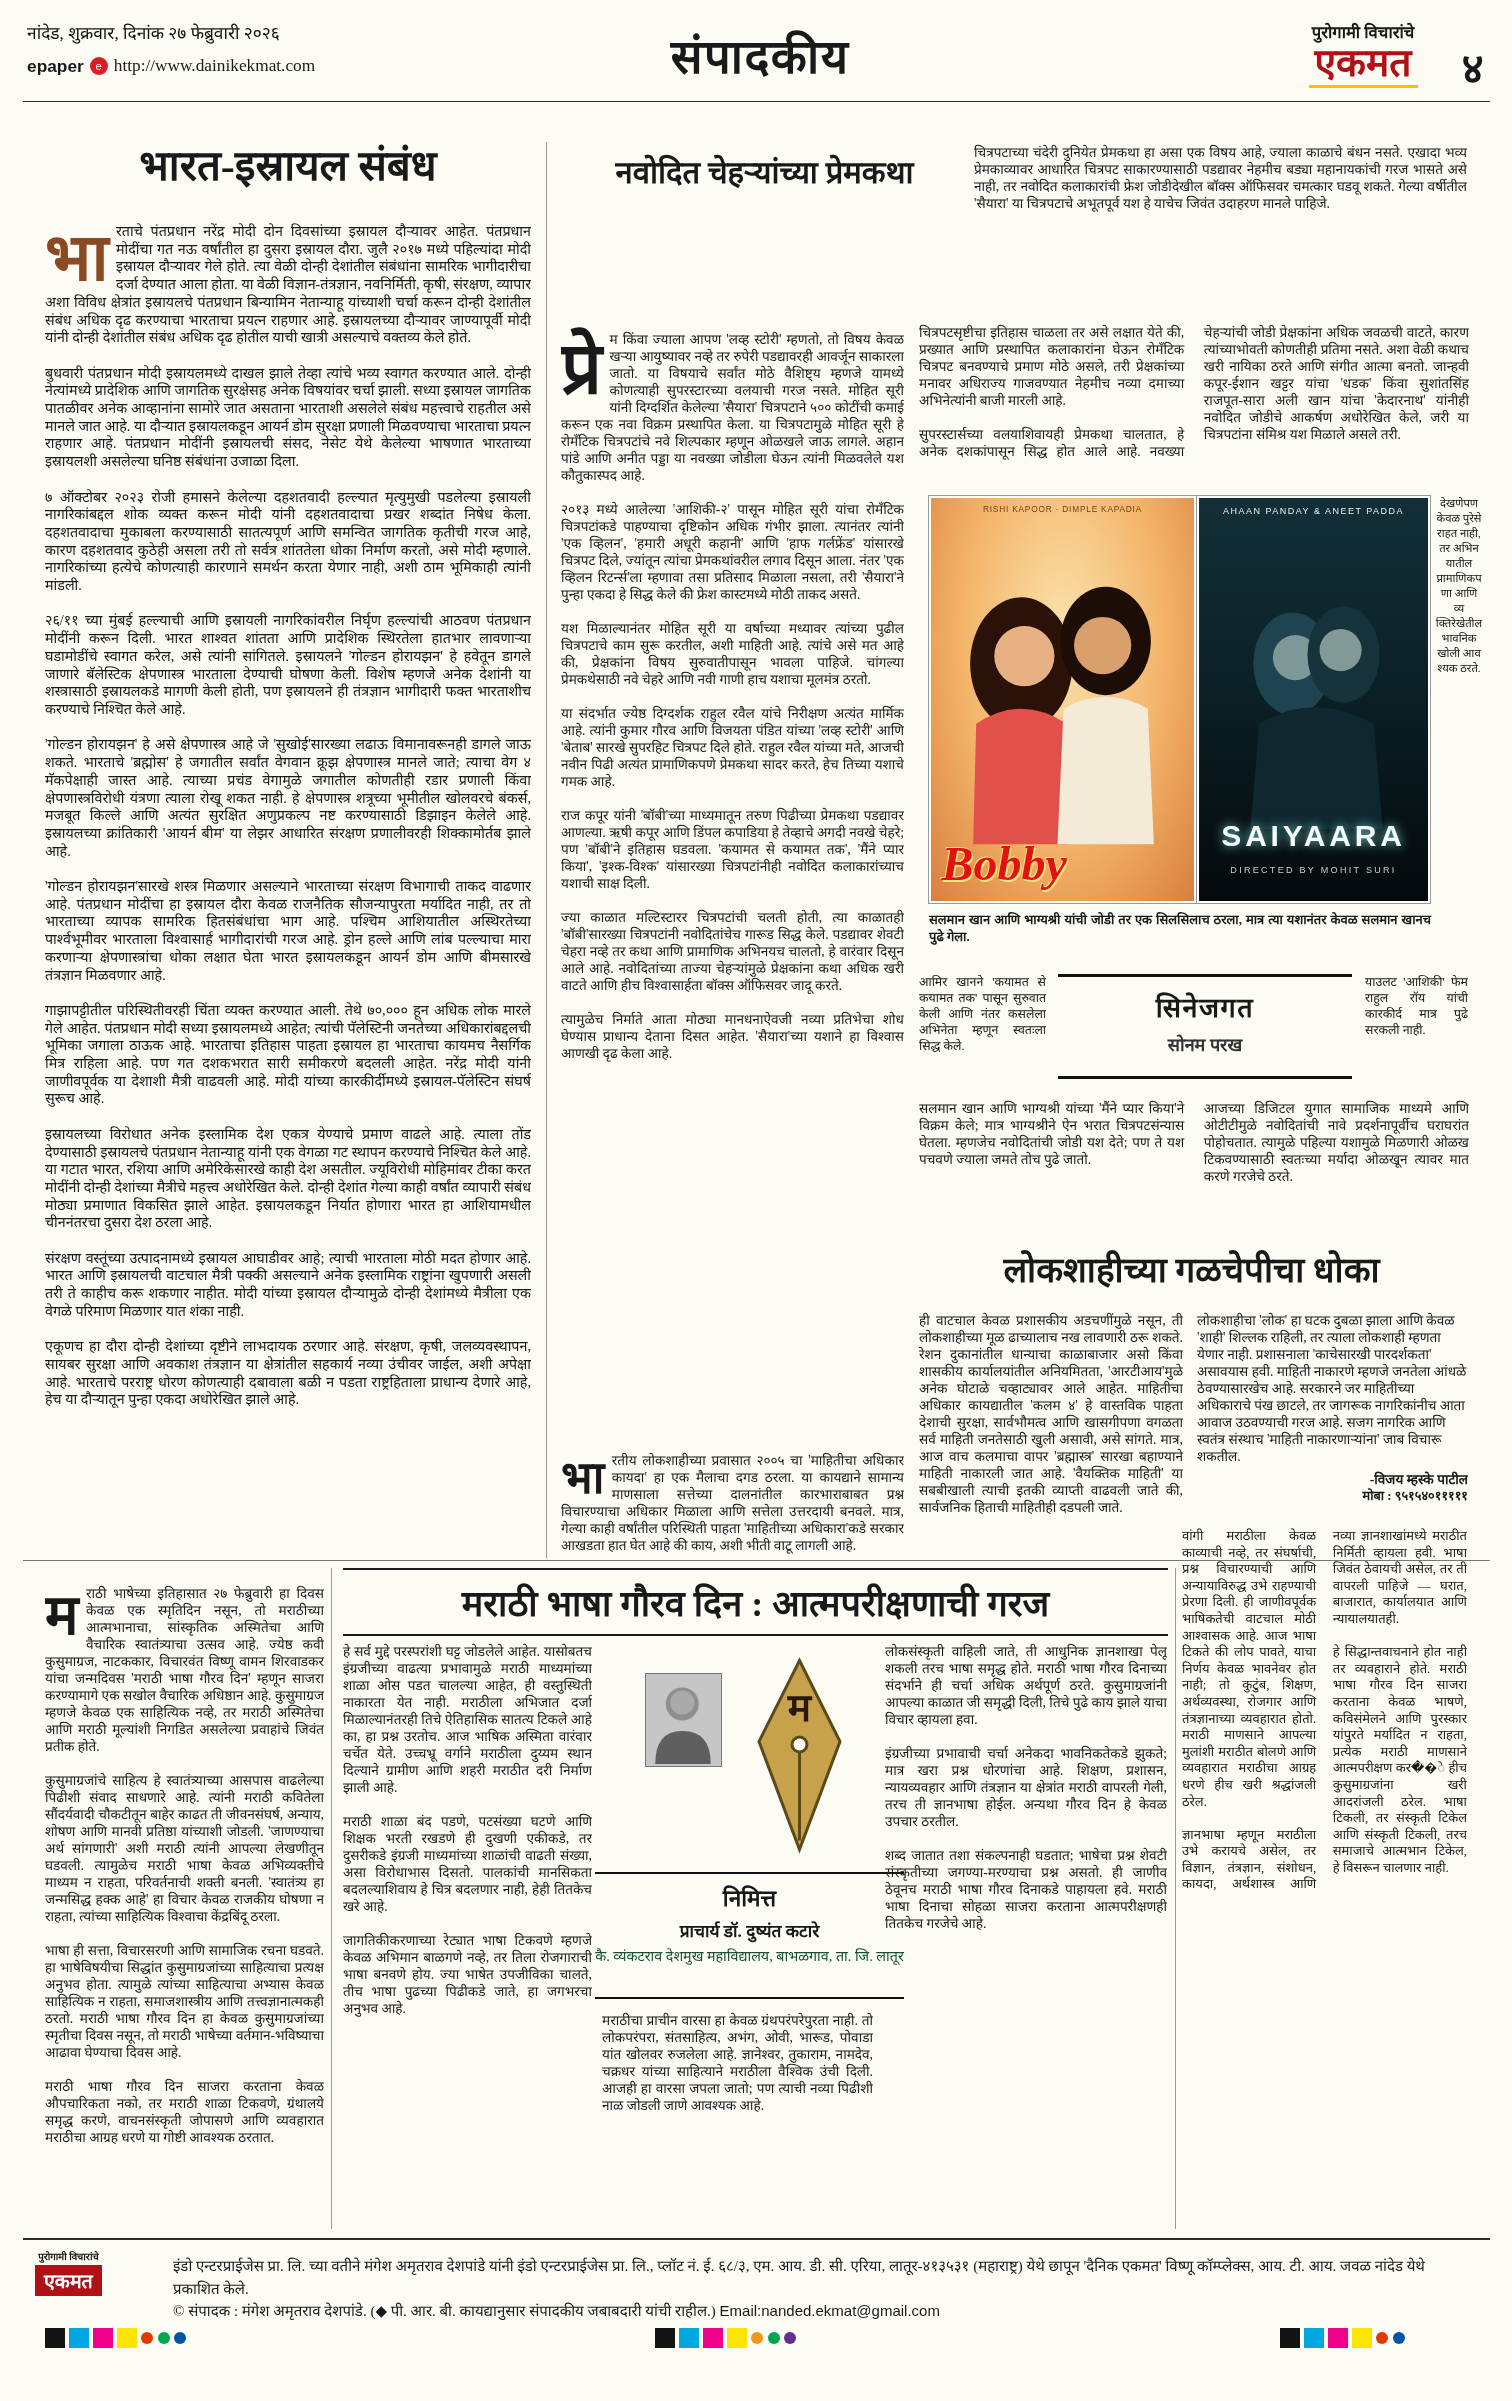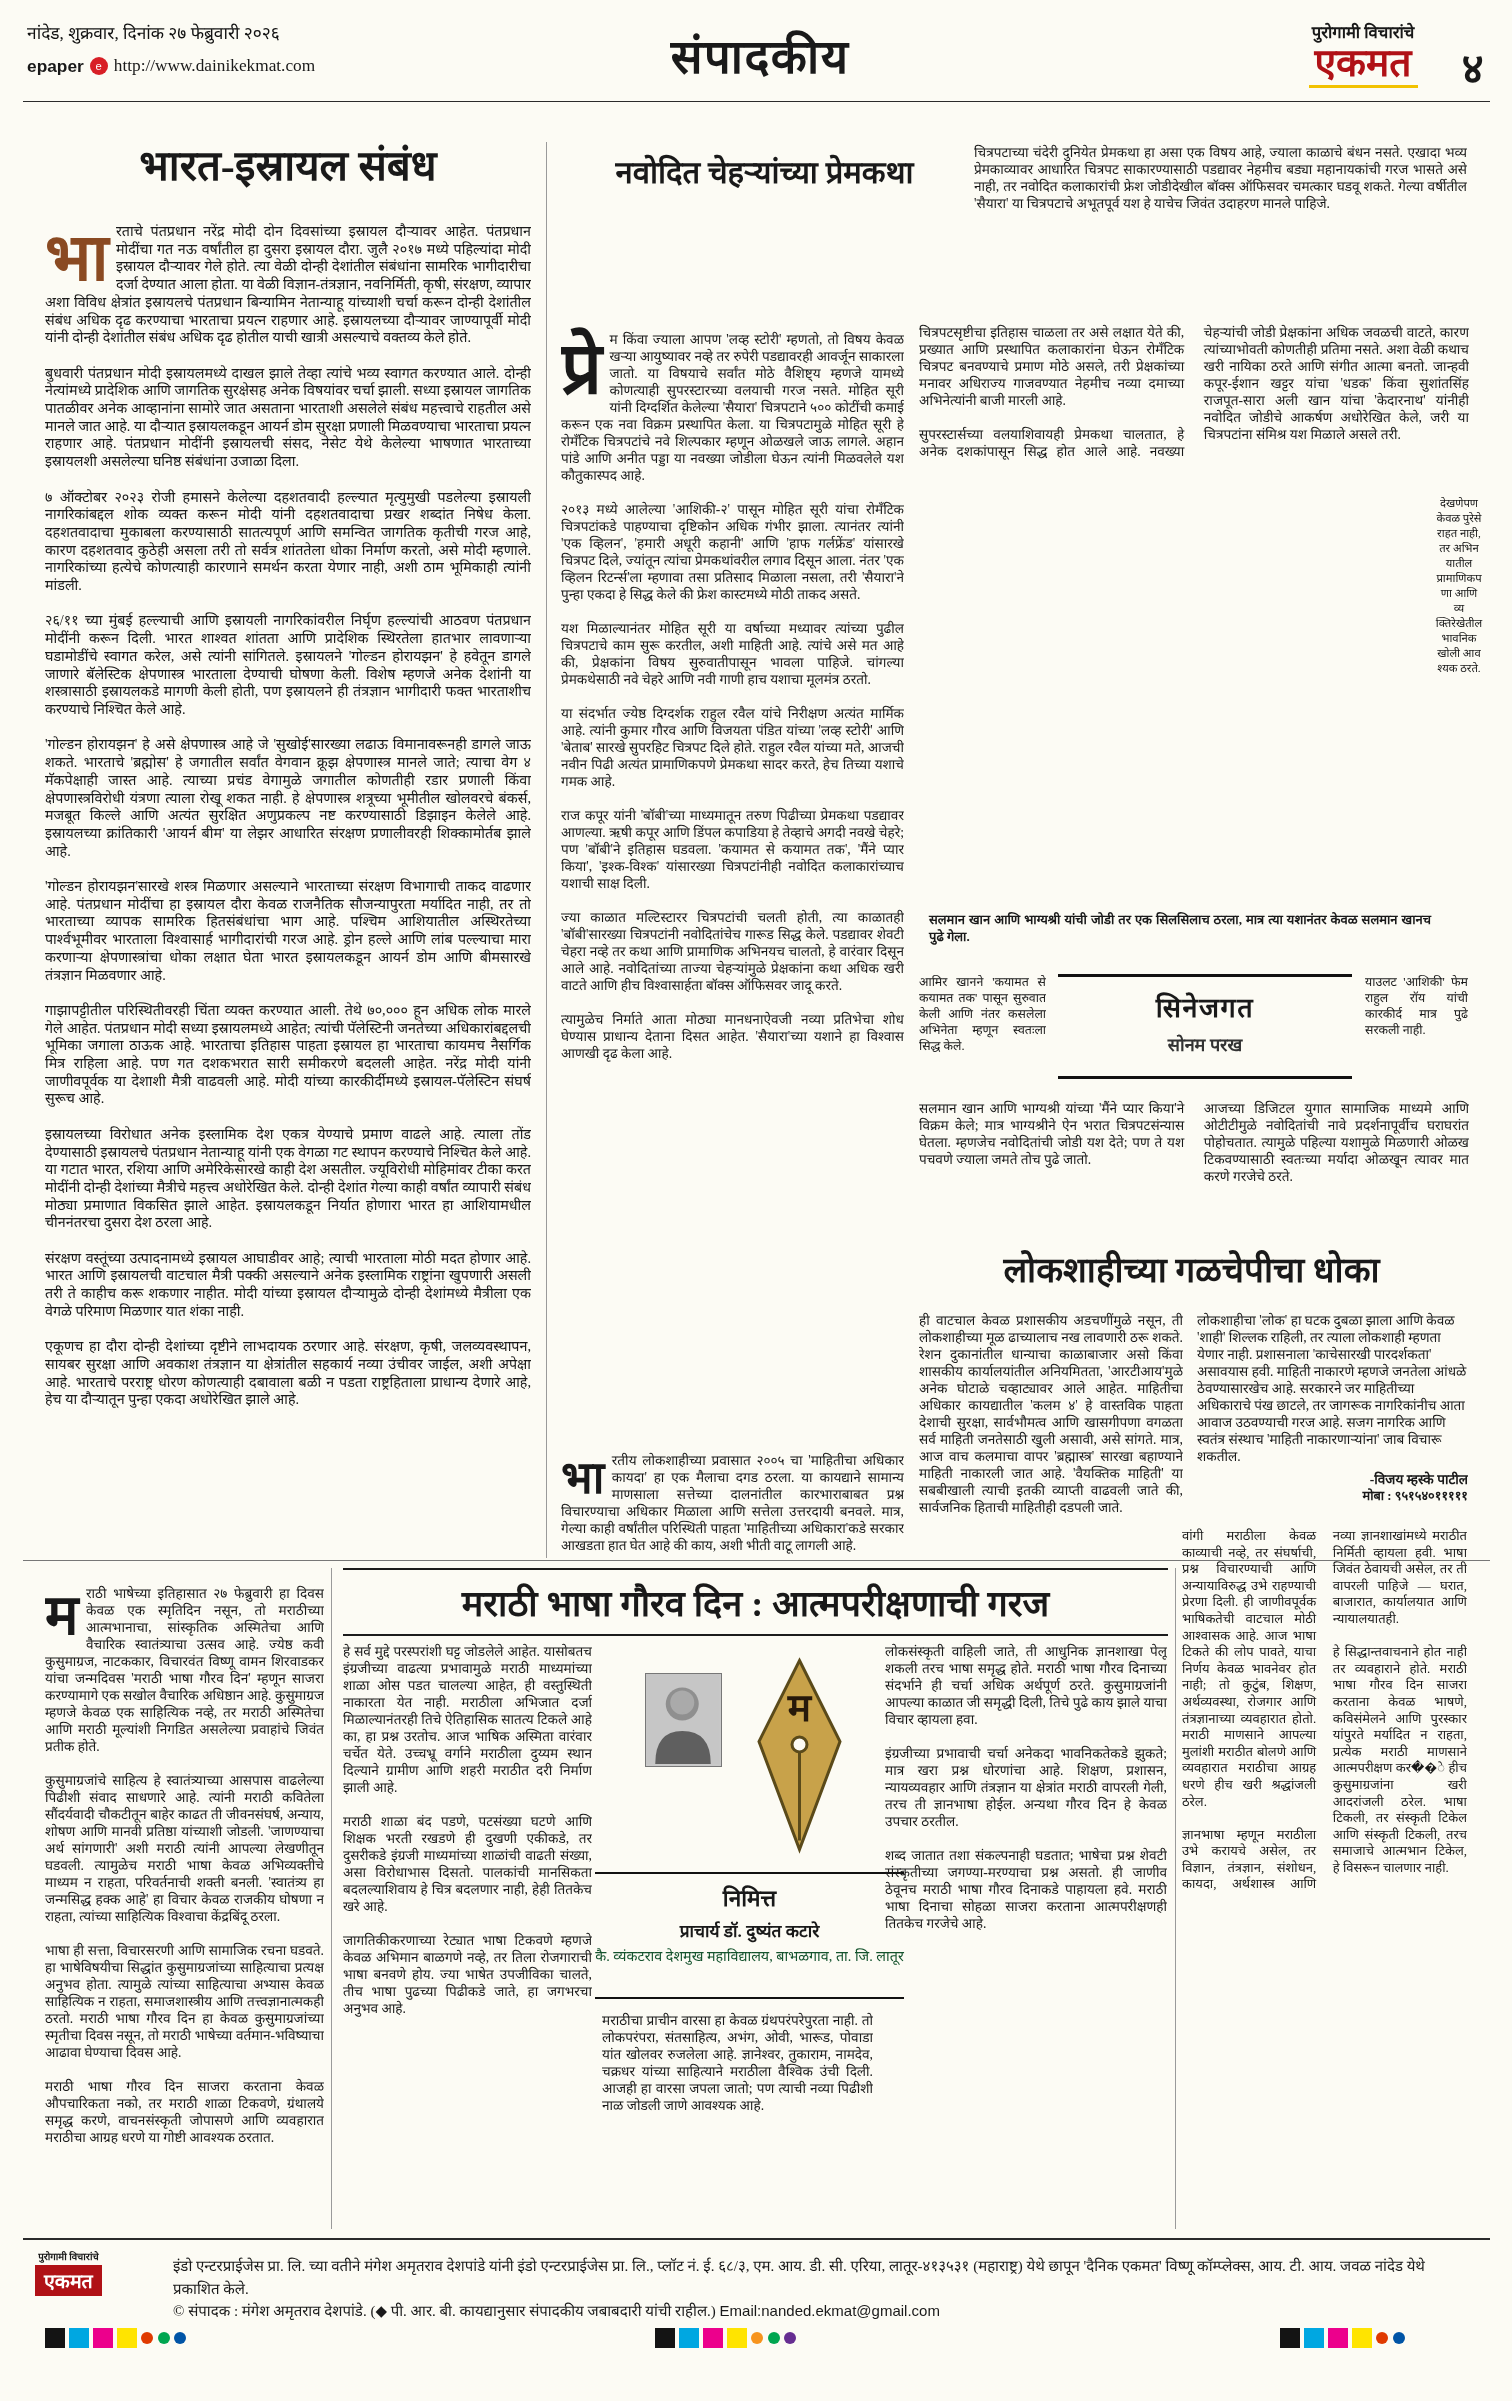--- a/index.html
+++ b/index.html
@@ -158,21 +158,45 @@
 
 या संदर्भात ज्येष्ठ दिग्दर्शक राहुल रवैल यांचे निरीक्षण अत्यंत मार्मिक आहे. त्यांनी कुमार गौरव आणि विजयता पंडित यांच्या 'लव्ह स्टोरी' आणि 'बेताब' सारखे सुपरहिट चित्रपट दिले होते. राहुल रवैल यांच्या मते, आजची नवीन पिढी अत्यंत प्रामाणिकपणे प्रेमकथा सादर करते, हेच तिच्या यशाचे गमक आहे.
 
 राज कपूर यांनी 'बॉबी'च्या माध्यमातून तरुण पिढीच्या प्रेमकथा पडद्यावर आणल्या. ऋषी कपूर आणि डिंपल कपाडिया हे तेव्हाचे अगदी नवखे चेहरे; पण 'बॉबी'ने इतिहास घडवला. 'कयामत से कयामत तक', 'मैंने प्यार किया', 'इश्क-विश्क' यांसारख्या चित्रपटांनीही नवोदित कलाकारांच्याच यशाची साक्ष दिली.
 
 ज्या काळात मल्टिस्टारर चित्रपटांची चलती होती, त्या काळातही 'बॉबी'सारख्या चित्रपटांनी नवोदितांचेच गारूड सिद्ध केले. पडद्यावर शेवटी चेहरा नव्हे तर कथा आणि प्रामाणिक अभिनयच चालतो, हे वारंवार दिसून आले आहे. नवोदितांच्या ताज्या चेहऱ्यांमुळे प्रेक्षकांना कथा अधिक खरी वाटते आणि हीच विश्वासार्हता बॉक्स ऑफिसवर जादू करते.
 
 त्यामुळेच निर्माते आता मोठ्या मानधनाऐवजी नव्या प्रतिभेचा शोध घेण्यास प्राधान्य देताना दिसत आहेत. 'सैयारा'च्या यशाने हा विश्वास आणखी दृढ केला आहे.</span>
     </div>
 
-
+    <div class="poster poster-bobby">
+      <svg width="262" height="402" viewBox="0 0 174 267">
+        <ellipse cx="60" cy="110" rx="34" ry="44" fill="#2a1208"></ellipse>
+        <circle cx="62" cy="105" r="20" fill="#e8b184"></circle>
+        <path d="M30 150 Q60 130 90 150 L92 230 L28 230 Z" fill="#e2504a"></path>
+        <ellipse cx="116" cy="95" rx="30" ry="36" fill="#1c0d06"></ellipse>
+        <circle cx="114" cy="98" r="19" fill="#d9a06b"></circle>
+        <path d="M88 140 Q116 124 144 140 L148 230 L84 230 Z" fill="#f4ead8"></path>
+      </svg>
+      <div class="bobby-credit">RISHI KAPOOR · DIMPLE KAPADIA</div>
+      <div class="bobby-title">Bobby</div>
+    </div>
+
+    <div class="poster poster-saiyaara">
+      <svg width="229" height="402" viewBox="0 0 152 267">
+        <ellipse cx="62" cy="110" rx="26" ry="34" fill="#1e454f"></ellipse>
+        <circle cx="64" cy="106" r="15" fill="#8fa7a3" opacity="0.85"></circle>
+        <ellipse cx="96" cy="104" rx="24" ry="32" fill="#16323a"></ellipse>
+        <circle cx="94" cy="101" r="14" fill="#9db3ad" opacity="0.8"></circle>
+        <path d="M40 150 Q76 128 116 150 L122 220 L34 220 Z" fill="#0f272e"></path>
+      </svg>
+      <div class="saiyaara-top">AHAAN PANDAY &amp; ANEET PADDA</div>
+      <div class="saiyaara-title">SAIYAARA</div>
+      <div class="saiyaara-dir">DIRECTED BY MOHIT SURI</div>
+    </div>
 
     <div class="a2-sidenote">देखणेपण केवळ पुरेसे राहत नाही, तर अभिनयातील प्रामाणिकपणा आणि व्यक्तिरेखेतील भावनिक खोली आवश्यक ठरते.</div>
     <div class="a2-caption jtext">सलमान खान आणि भाग्यश्री यांची जोडी तर एक सिलसिलाच ठरला, मात्र त्या यशानंतर केवळ सलमान खानच पुढे गेला.</div>
 
     <div class="a2-boxleft jtext">आमिर खानने 'कयामत से कयामत तक' पासून सुरुवात केली आणि नंतर कसलेला अभिनेता म्हणून स्वतःला सिद्ध केले.</div>
     <div class="cine-box">
       <div class="bt">सिनेजगत</div>
       <div class="ba">सोनम परख</div>
     </div>
     <div class="a2-boxright jtext">याउलट 'आशिकी' फेम राहुल रॉय यांची कारकीर्द मात्र पुढे सरकली नाही.</div>

